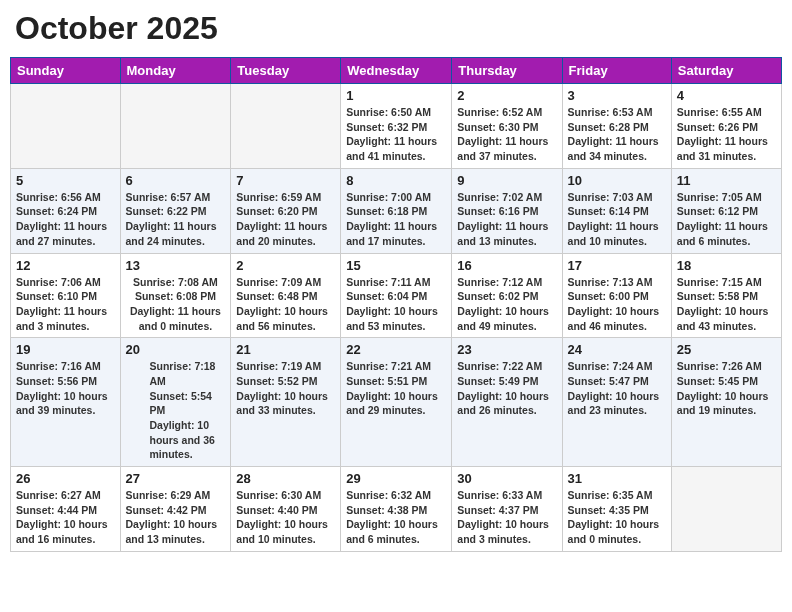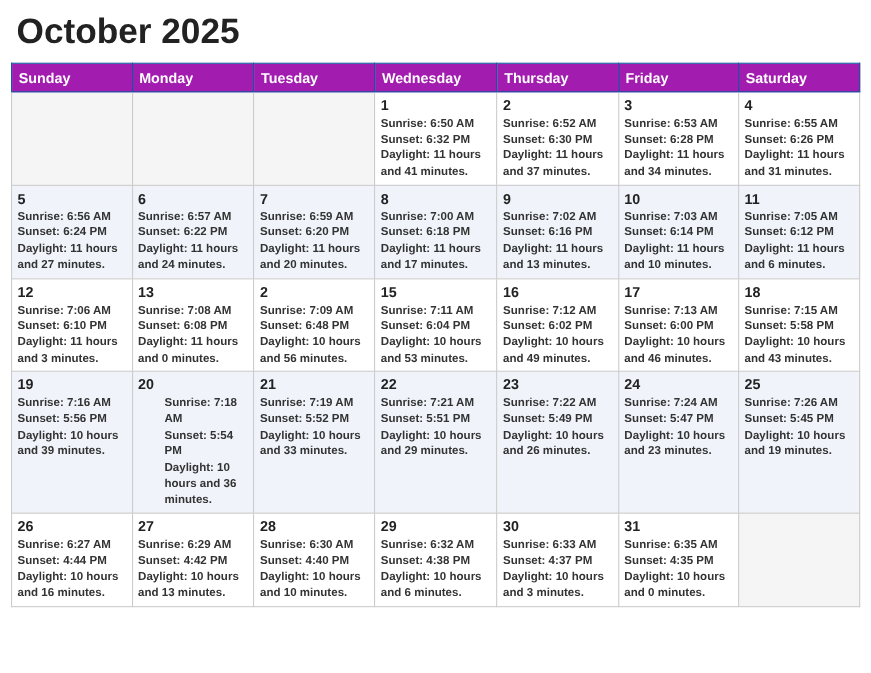--- a/index.html
+++ b/index.html
@@ -183,21 +183,21 @@
       </tr>
       <tr>
         <td>
           <div class="day-number">12</div>
           <div class="day-info" style="white-space: pre-line;">Sunrise: 7:06 AM
 Sunset: 6:10 PM
 Daylight: 11 hours and 3 minutes.</div>
         </td>
         <td>
           <div class="day-number">13</div>
-          <div class="day-info" style="white-space: pre-line;">Sunrise: 7:08 AM
+          <div class="day-info" style="white-space: pre-line; text-align: center;">Sunrise: 7:08 AM
 Sunset: 6:08 PM
 Daylight: 11 hours and 0 minutes.</div>
         </td>
         <td>
           <div class="day-number">2</div>
           <div class="day-info" style="white-space: pre-line;">Sunrise: 7:09 AM
 Sunset: 6:48 PM
 Daylight: 10 hours and 56 minutes.</div>
         </td>
         <td>

